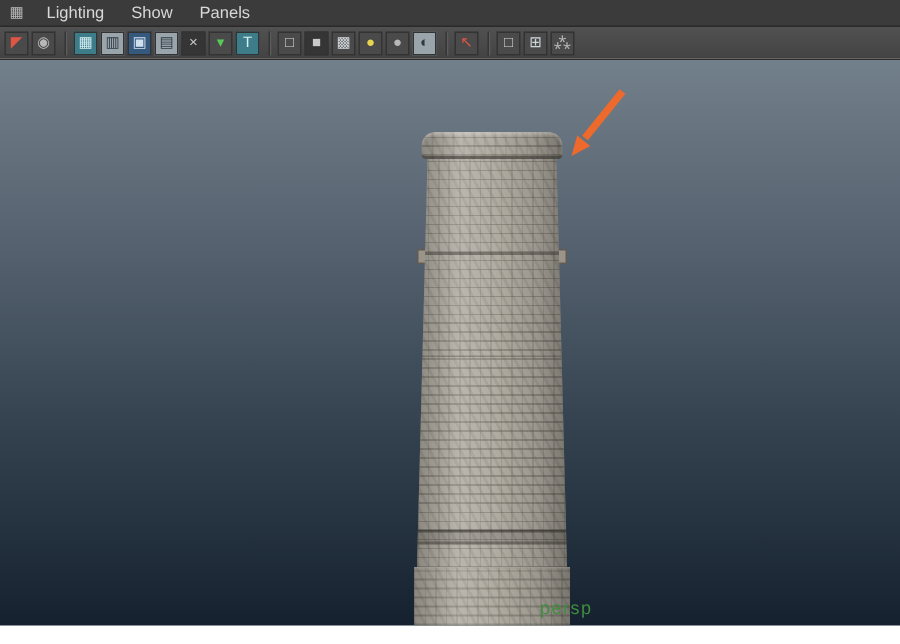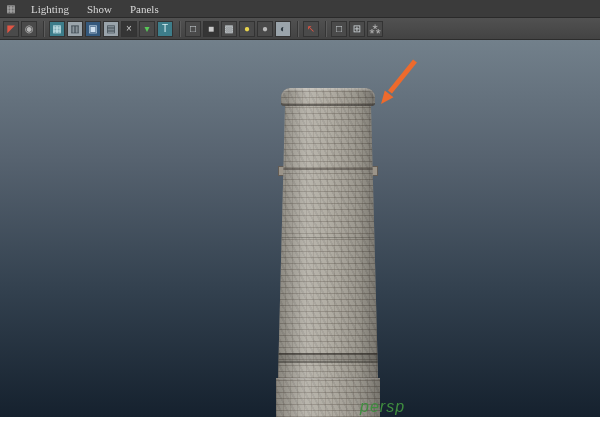--- a/index.html
+++ b/index.html
@@ -9,21 +9,21 @@
   
   .menubar {
     height:18px; background:#3b3b3b; border-bottom:1px solid #2a2a2a;
     display:flex; align-items:center; padding:0 2px;
   }
   .menubar-icon {
     width:14px; height:13px; margin:0 4px 0 2px; color:#b9b9b9; font-size:10px;
     line-height:13px; text-align:center;
   }
   .menu-item {
-    color:#d8d8d8; font-size:11px; padding:0 9px; line-height:18px; cursor:default;font-family:Liberation Serif, serif;
+    color:#d8d8d8; font-size:11px; padding:0 9px; line-height:18px; cursor:default;
   }
 
   
   .toolbar {
     height:22px; background:linear-gradient(180deg,#515151,#434343);
     border-bottom:1px solid #2d2d2d; display:flex; align-items:center; padding:0 3px;
   }
   .tb-icon {
     width:16px; height:16px; margin-right:2px; border:1px solid #333;
     font-size:10px; line-height:14px; text-align:center; display:inline-block;
@@ -80,23 +80,22 @@
   .tower-base {
     position:absolute; left:-2px; top:290px; width:104px; height:39px;
     border-top:1px solid rgba(255,255,255,.25);
   }
 
   
   .arrow { position:absolute; left:372px; top:14px; }
 
   
   .cam-label {
-    position:absolute; left:360px; top:358px; font-size:16px; color:#3f8d3f;
+    position:absolute; left:360px; top:358px; font-size:12px; color:#3f8d3f;
     letter-spacing:1px;
-    font-style:italic;
   }
 
   
   .footer { height:12px; background:#ffffff; }
 </style>
 </head>
 <body>
 
 <div class="app">
 

